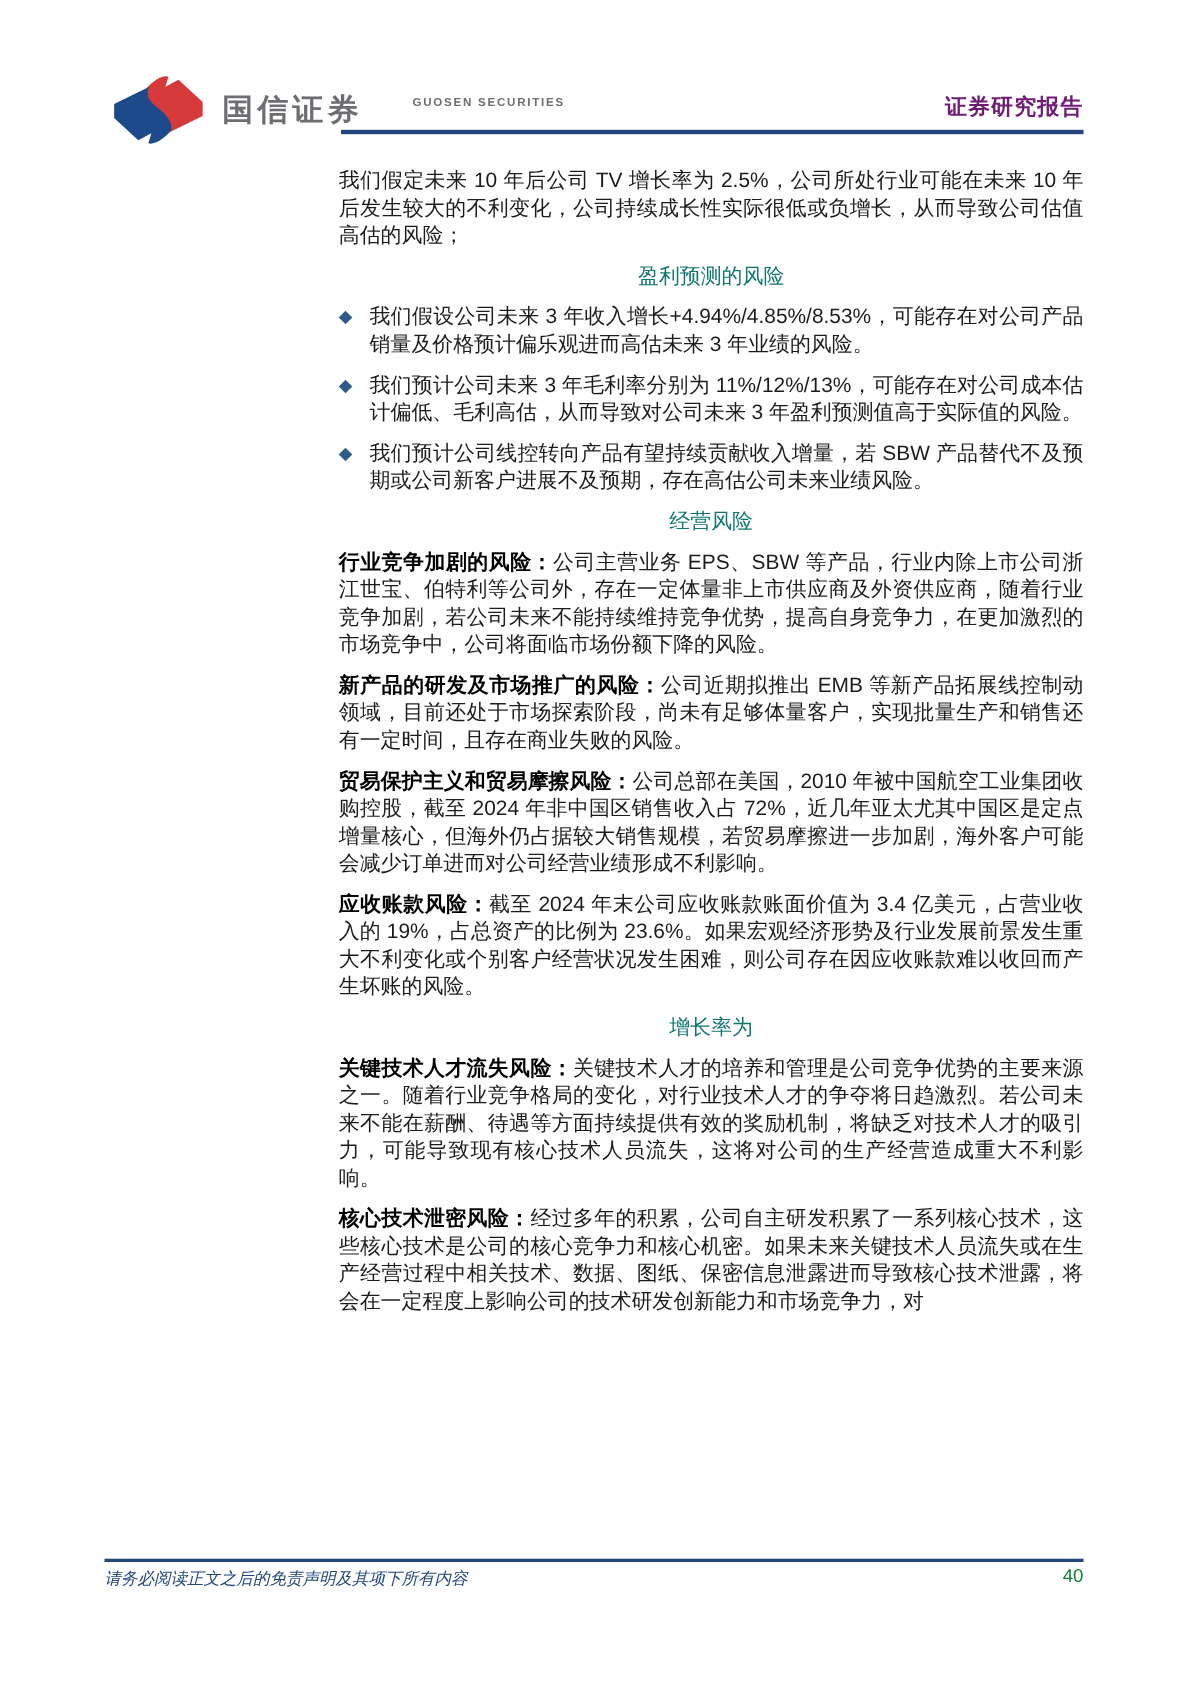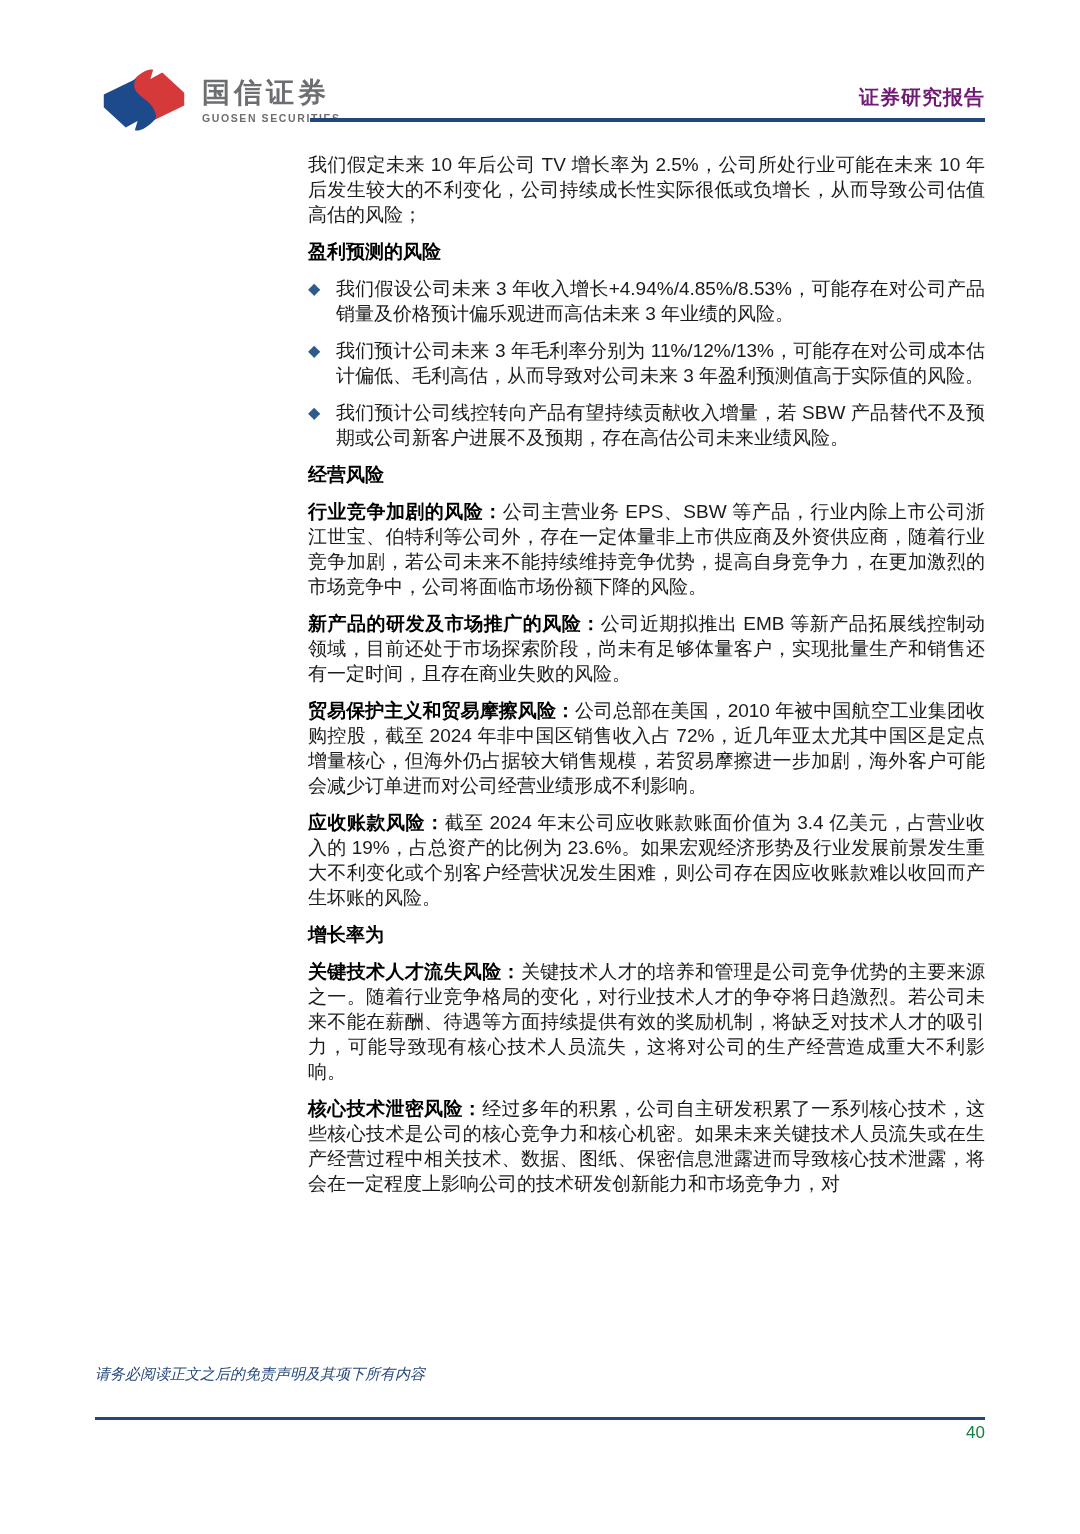--- a/index.html
+++ b/index.html
@@ -10,21 +10,21 @@
     background:#ffffff;
     font-family:"Liberation Sans", sans-serif;
     overflow:hidden;
   }
   
   .header-logo {
     position:absolute; left:98px; top:68px;
     display:flex; align-items:center; gap:12px;
   }
   .logo-mark { width:92px; height:64px; display:block; }
-  .logo-text { display:flex; flex-direction:column; justify-content:flex-start; }
+  .logo-text { display:flex; flex-direction:row; justify-content:flex-start;gap:45px; }
   .logo-cn {
     font-size:28px; color:#6d6e71; font-weight:600;
     letter-spacing:4px; line-height:32px;
   }
   .logo-en {
     font-size:10.5px; color:#6d6e71; font-weight:700;
     letter-spacing:1.6px; margin-top:3px;
   }
   .header-title {
     position:absolute; top:84px; right:95px;
@@ -36,35 +36,36 @@
     background:#24477B;
   }
   
   .content {
     position:absolute; left:308px; top:152px; width:677px;
     font-size:19px; line-height:25px; color:#1b1b1b;
   }
   .para { margin:0 0 12px 0; text-align:justify; text-align-last:left; }
   .para .lead { font-weight:700; color:#000; }
   .section-heading {
-    font-size:19px; line-height:25px; font-weight:700; color:#000000;
+    font-size:19px; line-height:25px; font-weight:400; color:#0f766e;
     margin:6px 0 12px 0;
+    text-align:center;
   }
   .bullet { display:flex; margin:0 0 12px 0; }
   .diamond {
     flex:0 0 28px; color:#2E5C8A; font-size:16px; line-height:25px;
   }
   .bullet-text { flex:1; text-align:justify; text-align-last:left; }
   
   .footer-rule {
     position:absolute; left:95px; top:1417px; width:890px; height:3px;
     background:#24477B;
   }
   .footer-disclaimer {
-    position:absolute; left:95px; top:1365px;
+    position:absolute; left:95px; top:1426px;
     font-size:15px; font-style:italic; color:#24477B;
   }
   .footer-page-num {
     position:absolute; right:95px; top:1423px;
     font-size:17px; color:#15803d;
   }
 </style>
 </head>
 <body>
 

